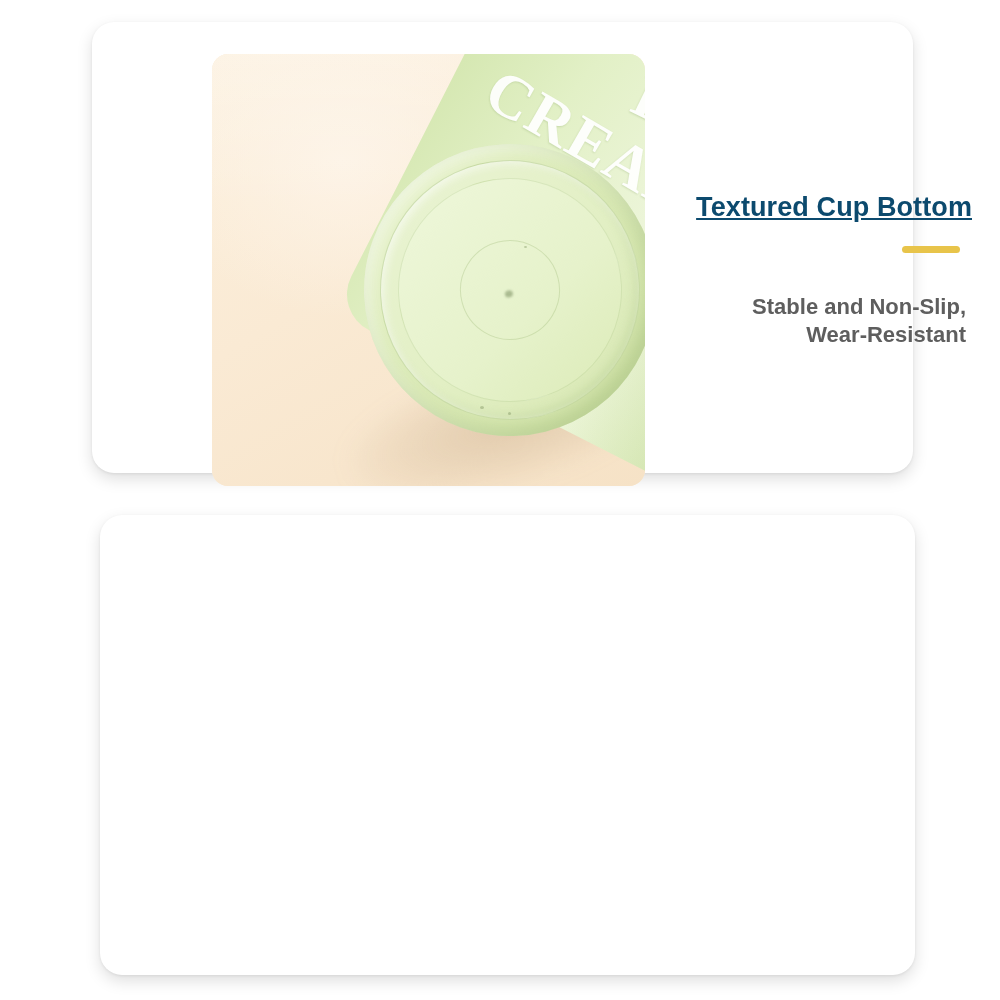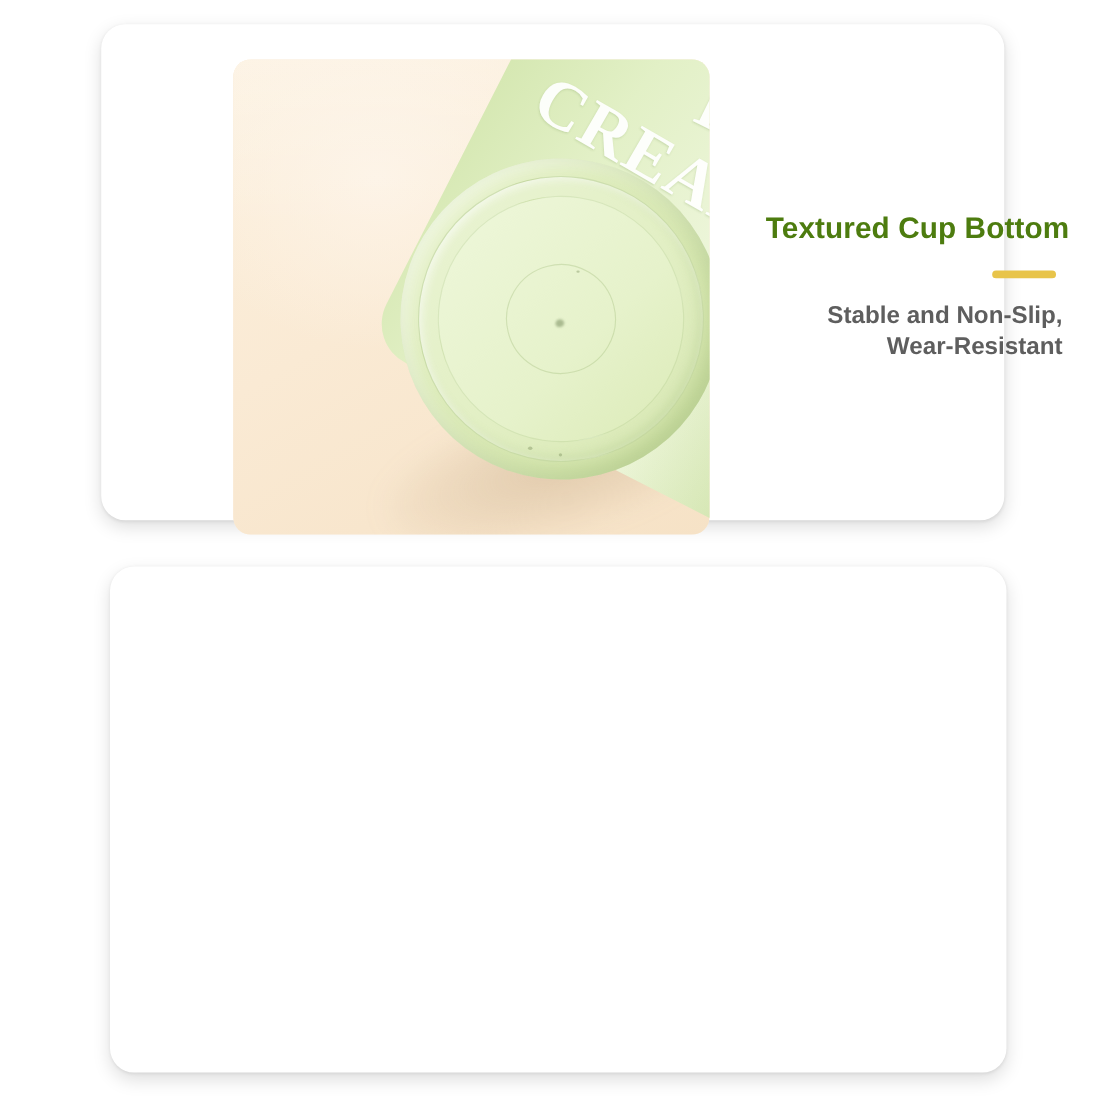--- a/index.html
+++ b/index.html
@@ -110,42 +110,43 @@
   .cup-label .l2{display:block;transform:rotate(4deg) translateX(-6px);}
 
   
   .txt{position:absolute;}
   #text-1{left:520px;top:170px;width:360px;text-align:right;}
 
   .feature-title{
     margin:0;
     font-size:27px;
     font-weight:700;
-    color:#4d7c0f;
+    color:#0c4a6e;
     letter-spacing:.1px;
     line-height:1.15;
     white-space:nowrap;
+    text-decoration:underline;
   }
   .accent{
     display:block;
     height:7px;
     width:58px;
     border-radius:4px;
     background:#e8c44a;
     margin-top:23px;
   }
   #text-1 .accent{margin-left:auto;margin-right:12px;}
   .feature-sub{
     margin:0;
     font-size:22px;
     font-weight:700;
     color:#5e5e5e;
     line-height:1.25;
   }
-  #text-1 .feature-sub{margin-top:20px;padding-right:6px;}
+  #text-1 .feature-sub{margin-top:40px;padding-right:6px;}
 </style>
 </head>
 <body>
 
 <div class="stage">
 
   <div class="card" id="card-1">
 
     <div class="photo" id="photo-1">
       <div class="photo-bg"></div>

